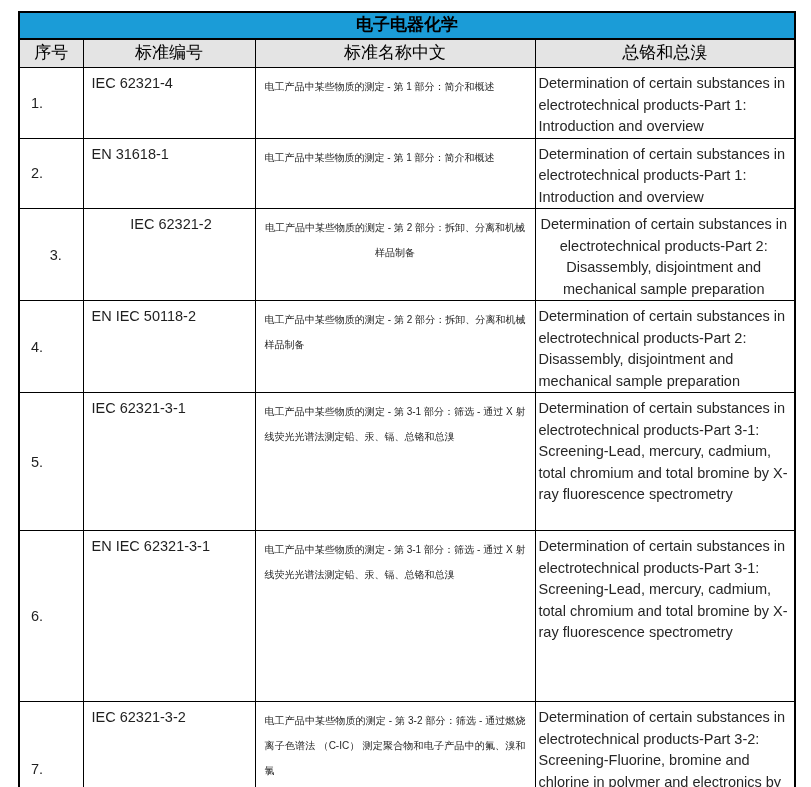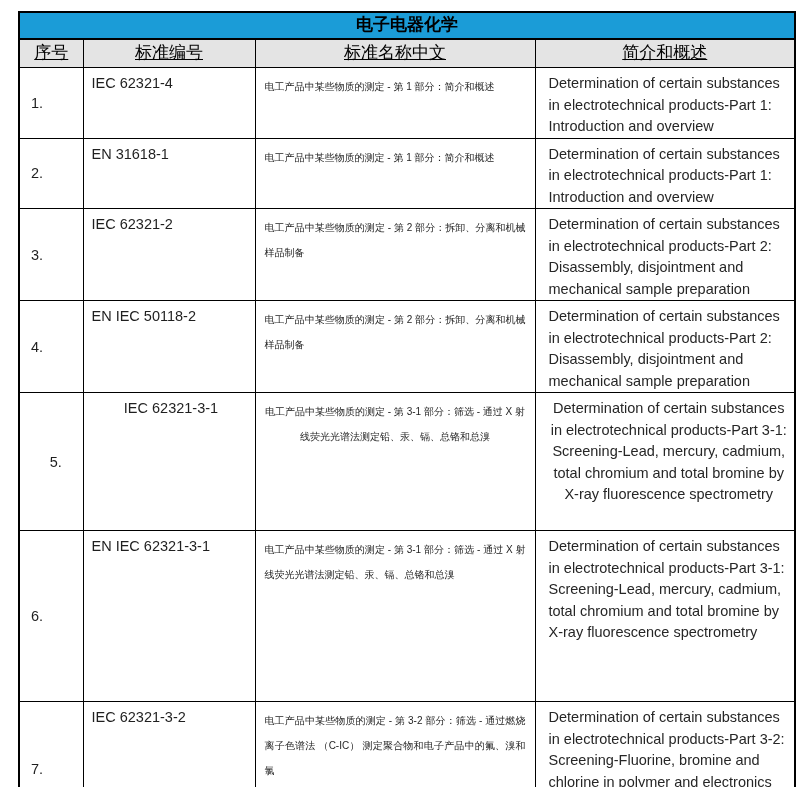--- a/index.html
+++ b/index.html
@@ -29,48 +29,48 @@
     background:var(--title-bg);
     border:2px solid var(--border);
     height:26px;padding:0 0 2px 0;
     text-align:center;vertical-align:middle;
     font-size:17px;font-weight:bold;color:#000000;
   }
   .header-row th{
     background:var(--header-bg);
     height:25px;padding:1px 0 3px 0;
     text-align:center;vertical-align:middle;
-    font-size:17px;font-weight:500;color:#000000;text-decoration:underline;
+    font-size:17px;font-weight:500;color:#000000;
   }
   tbody td{vertical-align:top;background:#ffffff;}
   td.c-no{
     vertical-align:middle;
     padding:0 2px 0 11px;
     font-size:14.5px;
   }
   td.c-code{
     padding:7px 4px 0 8px;
     font-size:14.5px;
     white-space:nowrap;overflow:hidden;
   }
   td.c-zh{
     padding:6px 9px 0 9px;
     font-size:10px;line-height:25px;
     text-align:justify;
   }
   td.c-en{
-    padding:5px 5px 0 13px;
+    padding:5px 5px 0 3px;
     font-size:14.5px;line-height:21.5px;
     color:#262626;
   }
   tbody tr:nth-child(1) td{height:66px;}
   tbody tr:nth-child(2) td{height:69px;}
-  tbody tr:nth-child(3) td{height:90px;}
+  tbody tr:nth-child(3) td{height:90px;text-align:center;}
   tbody tr:nth-child(4) td{height:91px;}
-  tbody tr:nth-child(5) td{height:138px;text-align:center;}
+  tbody tr:nth-child(5) td{height:138px;}
   tbody tr:nth-child(6) td{height:171px;}
   tbody tr:nth-child(7) td{height:124px;}
   tbody tr:nth-child(8) td{height:40px;}
 </style>
 </head>
 <body>
 
 <div class="page">
   <table class="standards">
     <colgroup>
@@ -80,21 +80,21 @@
         <col class="c4">
     </colgroup>
     <thead>
       <tr>
         <th class="title-cell" colspan="4">电子电器化学</th>
       </tr>
       <tr class="header-row">
         <th>序号</th>
         <th>标准编号</th>
         <th>标准名称中文</th>
-        <th>简介和概述</th>
+        <th>总铬和总溴</th>
       </tr>
     </thead>
     <tbody id="table-body">
   <tr class="data-row">
     <td class="c-no">1.</td>
     <td class="c-code">IEC 62321-4</td>
     <td class="c-zh">电工产品中某些物质的测定 - 第 1 部分：简介和概述</td>
     <td class="c-en">Determination of certain substances in electrotechnical products-Part 1: Introduction and overview</td>
   </tr>
 

